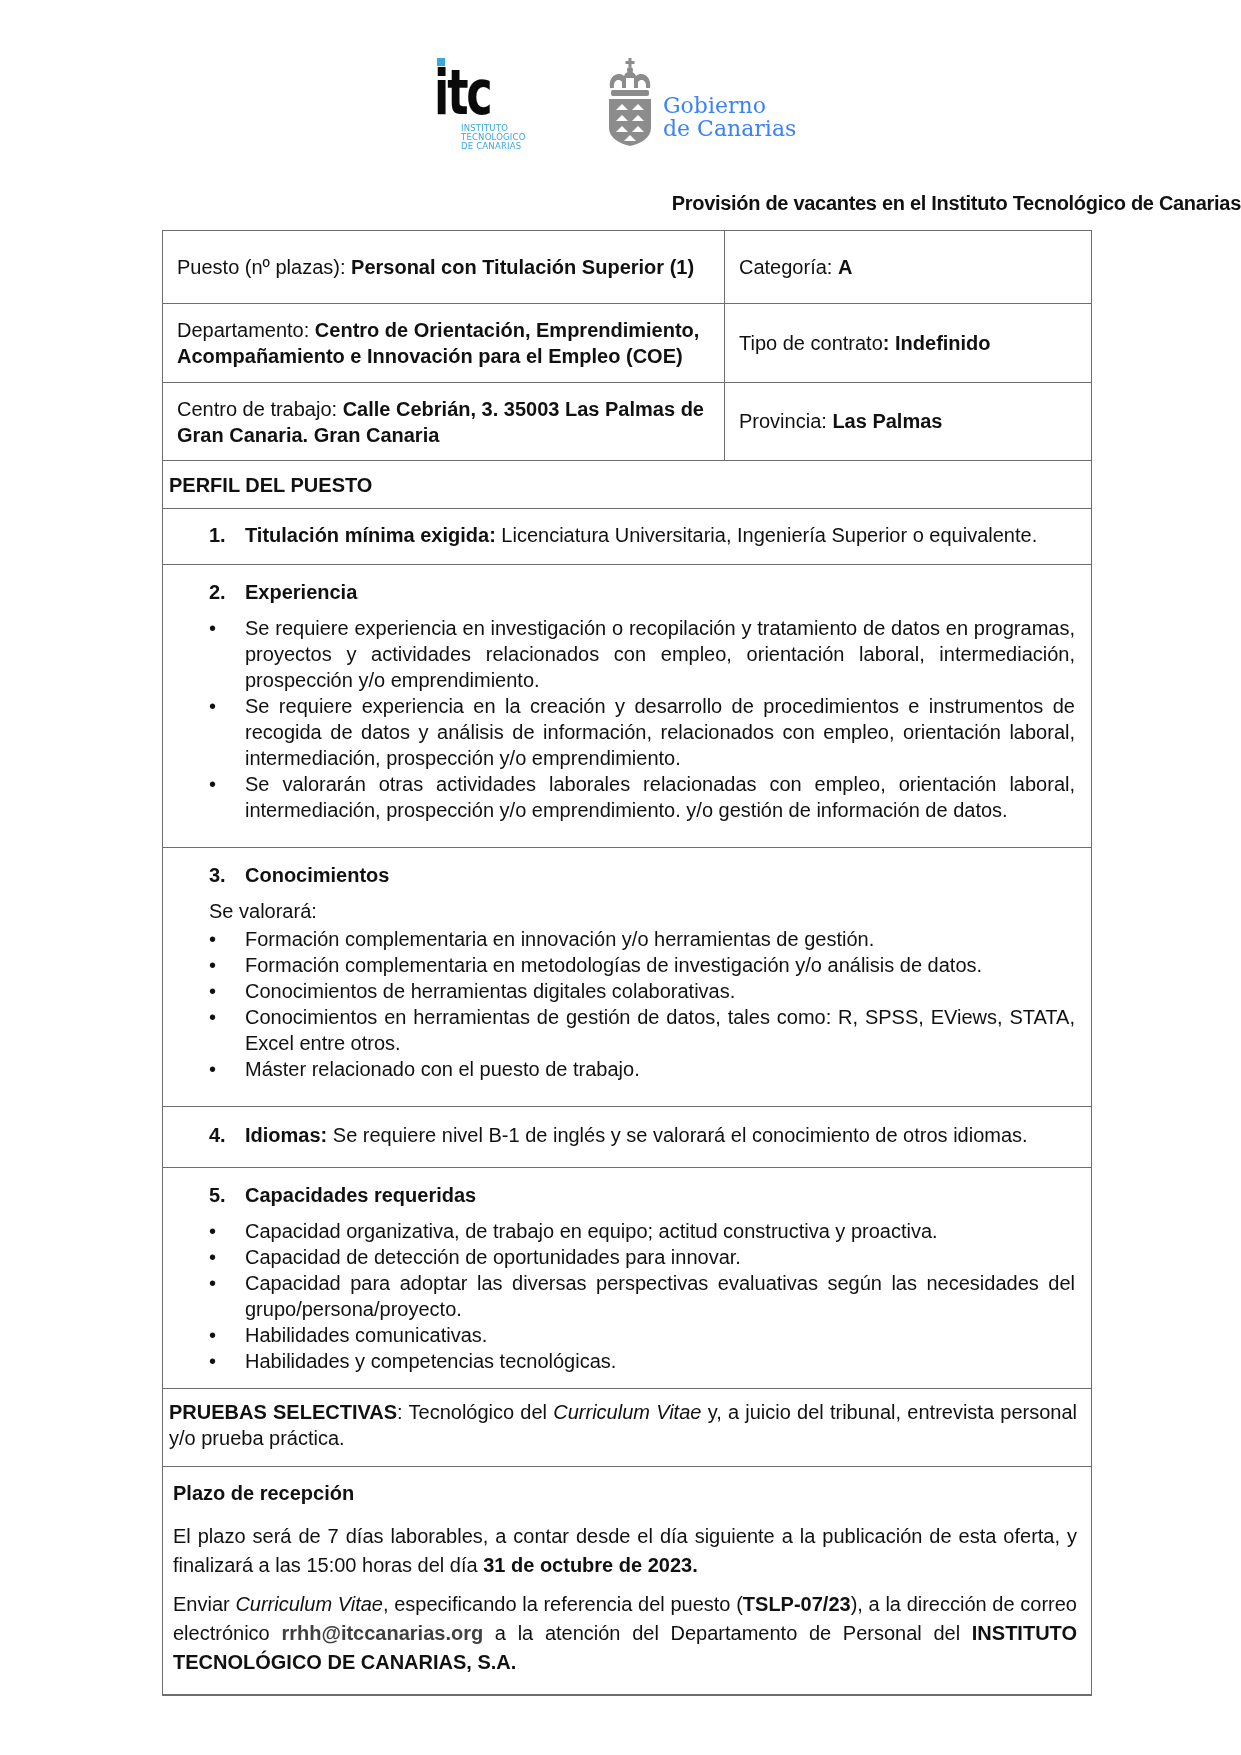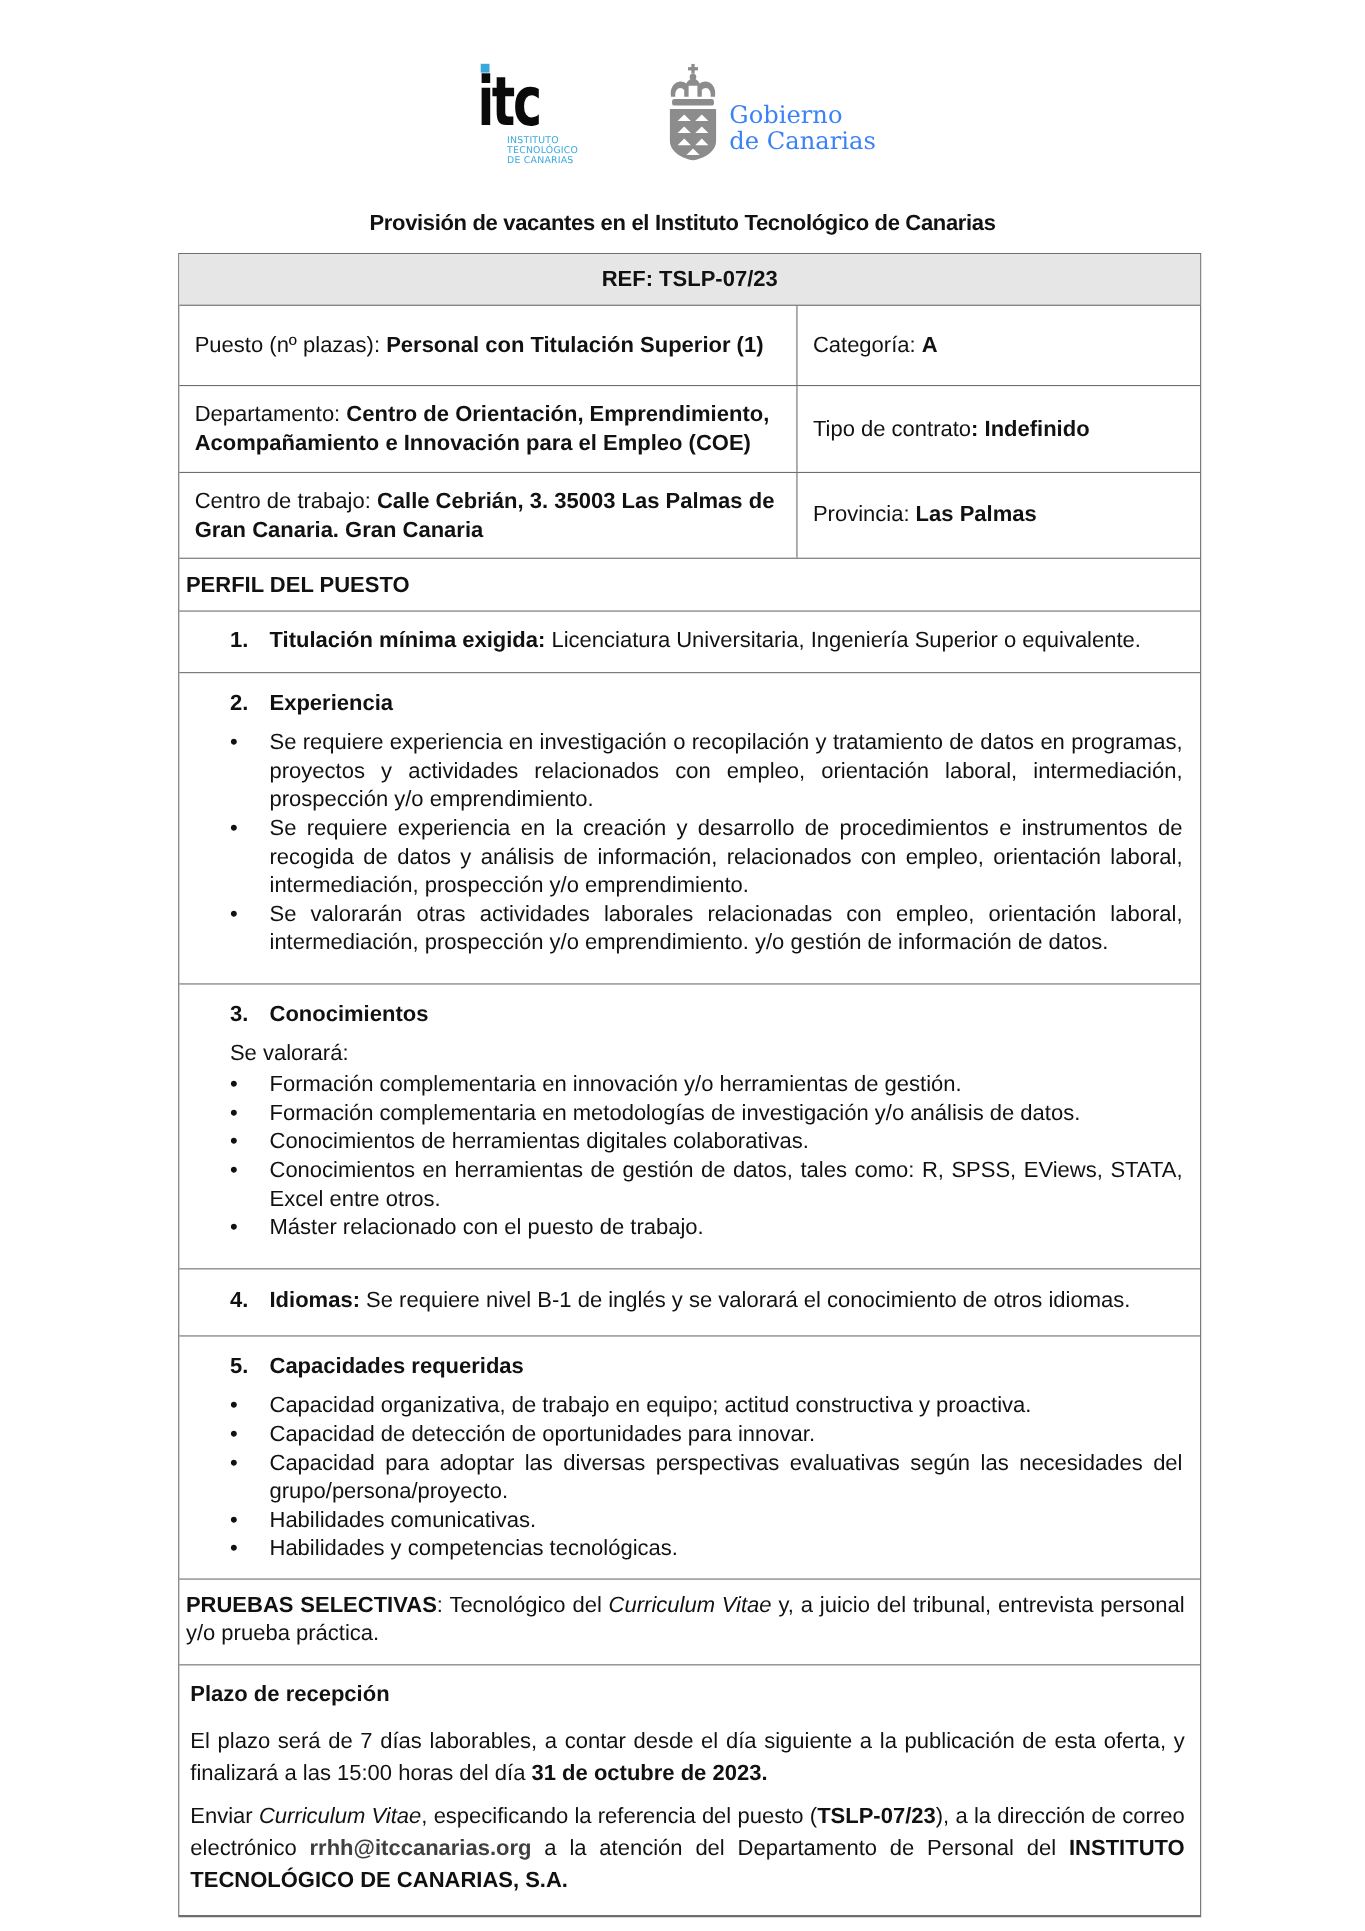--- a/index.html
+++ b/index.html
@@ -9,21 +9,21 @@
     .itc-logo { position: absolute; left: 437px; top: 6px; width: 130px; height: 88px; }
     .itc-square { position: absolute; left: 0; top: 0; width: 8px; height: 8px; background: #3aa8dc; }
     .itc-word { position: absolute; left: -3px; top: 4px; font-family: "DejaVu Sans", sans-serif; font-weight: bold;
       font-size: 62px; line-height: 62px; letter-spacing: -3px; color: #0a0a0a; transform: scaleX(0.72); transform-origin: left top; }
     .itc-sub { position: absolute; left: 4px; top: 66px; font-family: "DejaVu Sans", sans-serif; font-size: 8.5px;
       line-height: 9px; color: #4bb3e0; letter-spacing: 0.2px; }
     .gob-logo { position: absolute; left: 606px; top: 6px; width: 230px; height: 90px; }
     .gob-crest { position: absolute; left: 0; top: 0; width: 48px; height: 88px; }
     .gob-text { position: absolute; left: 57px; top: 36px; font-family: "DejaVu Serif", serif; font-size: 22px;
       line-height: 23px; color: #8a8a8a; }
-    .title { position: absolute; top: 192px; left: 0; width: 1241px; text-align: center;
+    .title { position: absolute; top: 192px; left: 0; width: 1241px; text-align: right;
       font-weight: bold; font-size: 20px; letter-spacing: -0.3px; }
     .tbl { position: absolute; left: 162px; top: 230px; width: 930px; border: 1.5px solid #6e6e6e;
       border-bottom: 2px solid #6e6e6e; box-sizing: border-box; }
     .row { position: relative; border-bottom: 1.5px solid #6e6e6e; box-sizing: border-box; }
     .row:last-child { border-bottom: none; }
     .ref { background: #e6e6e6; height: 47px; text-align: center; font-weight: bold; font-size: 20px; line-height: 47px; }
     .two { display: flex; }
     .two .c1 { width: 562px; border-right: 1.5px solid #6e6e6e; box-sizing: border-box; padding: 0 14px;
       display: flex; align-items: center; font-size: 20px; line-height: 26px; }
     .two .c2 { flex: 1; padding: 0 14px; display: flex; align-items: center; font-size: 20px; }
@@ -80,21 +80,20 @@
     <div class="gob-text" style="color: #3b82f6;">
       <div>Gobierno</div>
       <div>de Canarias</div>
     </div>
   </div>
 </div>
 
 <div class="title">Provisión de vacantes en el Instituto Tecnológico de Canarias</div>
 
 <div class="tbl">
-  <div class="row ref">REF:  TSLP-07/23</div>
 
   <div class="row two" style="height:73px">
     <div class="c1">
       <span>
         <span class="lbl">Puesto (nº plazas): </span><span class="val">Personal con Titulación Superior (1)</span>
       </span>
     </div>
     <div class="c2">
       <span>
         <span class="lbl">Categoría: </span><span class="val">A</span>

